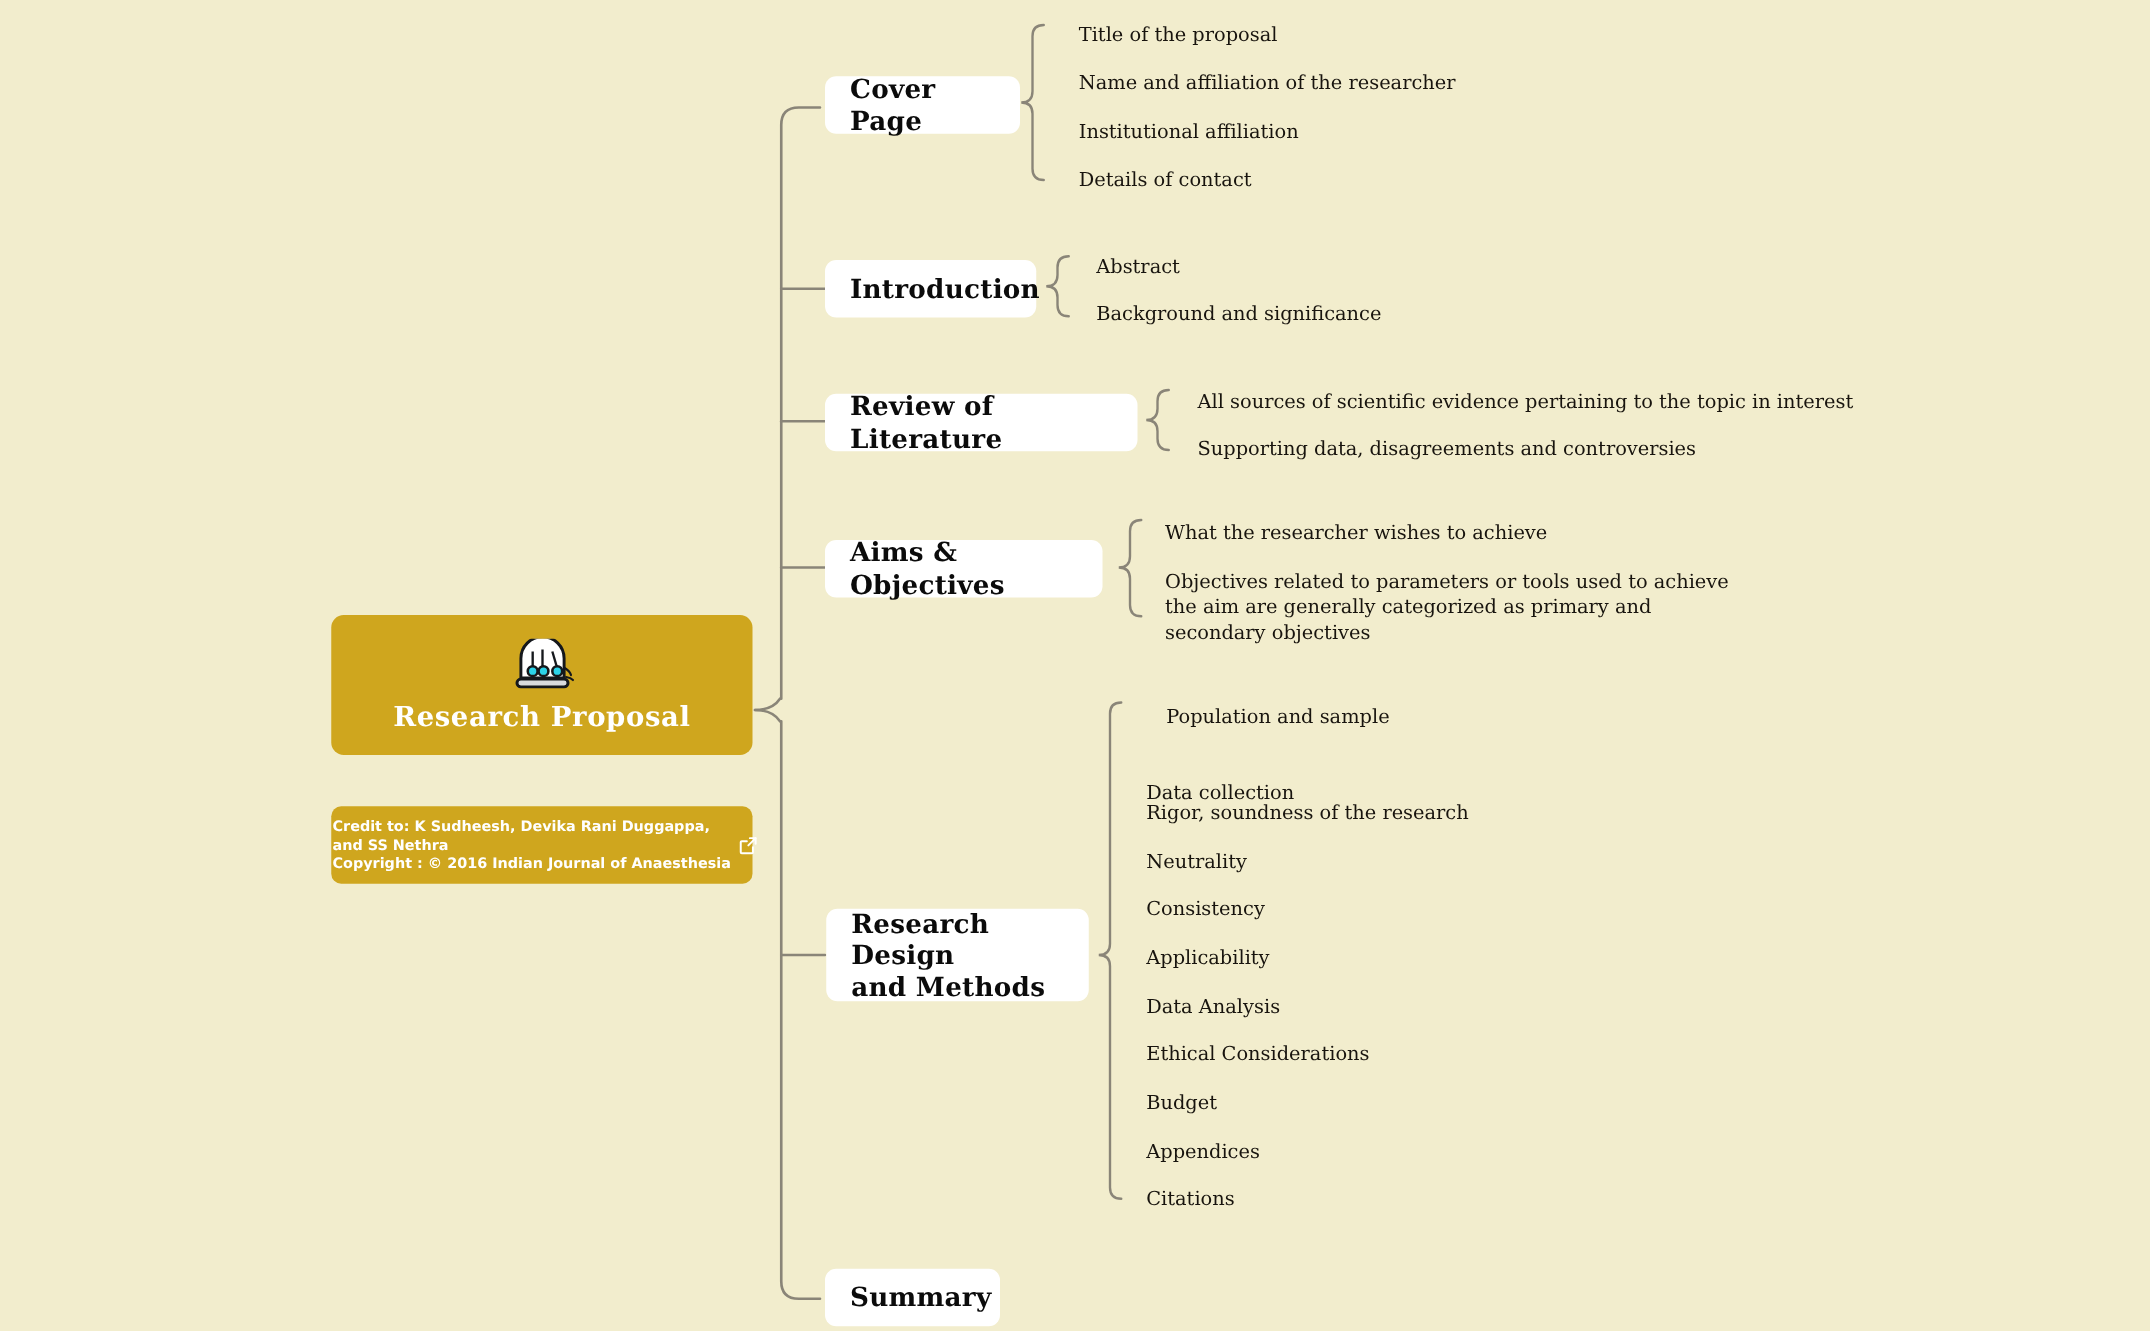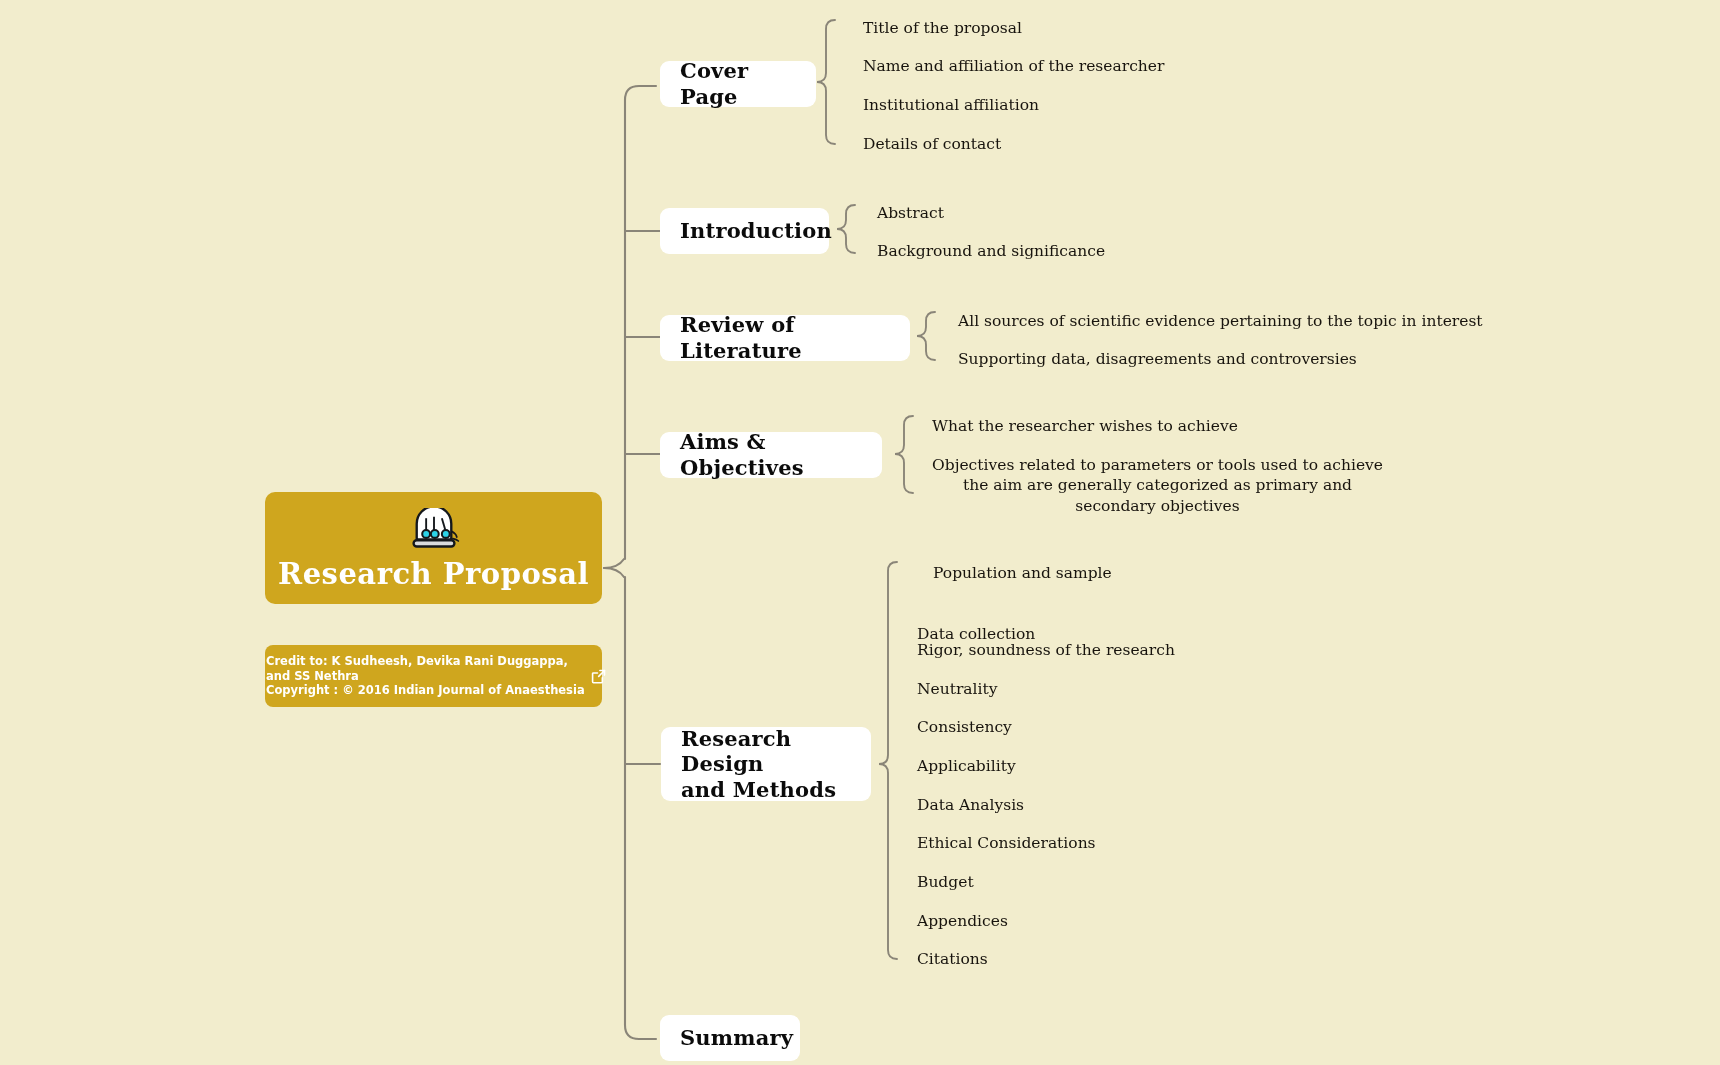--- a/index.html
+++ b/index.html
@@ -45,21 +45,21 @@
   }
   .root-icon {
     width: 52px;
     height: 44px;
     margin-bottom: 8px;
     display: block;
   }
   .root-title {
     font-family: "DejaVu Serif", serif;
     font-weight: bold;
-    font-size: 29px;
+    font-size: 22px;
     color: #FFFFFF;
     letter-spacing: 0.5px;
     text-align: center;
     line-height: 1;
   }
 
   
   .credit-card {
     position: absolute;
     left: 265px;
@@ -208,21 +208,21 @@
   <div class="branch-box" style="left:660px; top:315px; width:250px; height:46px;">
     <span class="branch-label">Review of Literature</span>
   </div>
   <div class="leaf" style="left:958px; top:349px;">Supporting data, disagreements and controversies</div>
   <div class="leaf" style="left:958px; top:311px;">All sources of scientific evidence pertaining to the topic in interest</div>
 
   <div class="branch-box" style="left:660px; top:432px; width:222px; height:46px;">
     <span class="branch-label">Aims &amp; Objectives</span>
   </div>
   <div class="leaf" style="left:932px; top:416px;">What the researcher wishes to achieve</div>
-  <div class="leaf" style="left:932px; top:455px;text-align:center;">Objectives related to parameters or tools used to achieve
+  <div class="leaf" style="left:932px; top:455px;">Objectives related to parameters or tools used to achieve
 the aim are generally categorized as primary and
 secondary objectives</div>
 
   <div class="branch-box" style="left:661px; top:727px; width:210px; height:74px;">
     <span class="branch-label">Research Design
 and Methods</span>
   </div>
   <div class="leaf" style="left:917px; top:563px;margin-left:16px;">Population and sample</div>
   <div class="leaf" style="left:917px; top:588px;margin-top:36px;">Data collection</div>
   <div class="leaf" style="left:917px; top:640px;">Rigor, soundness of the research</div>

